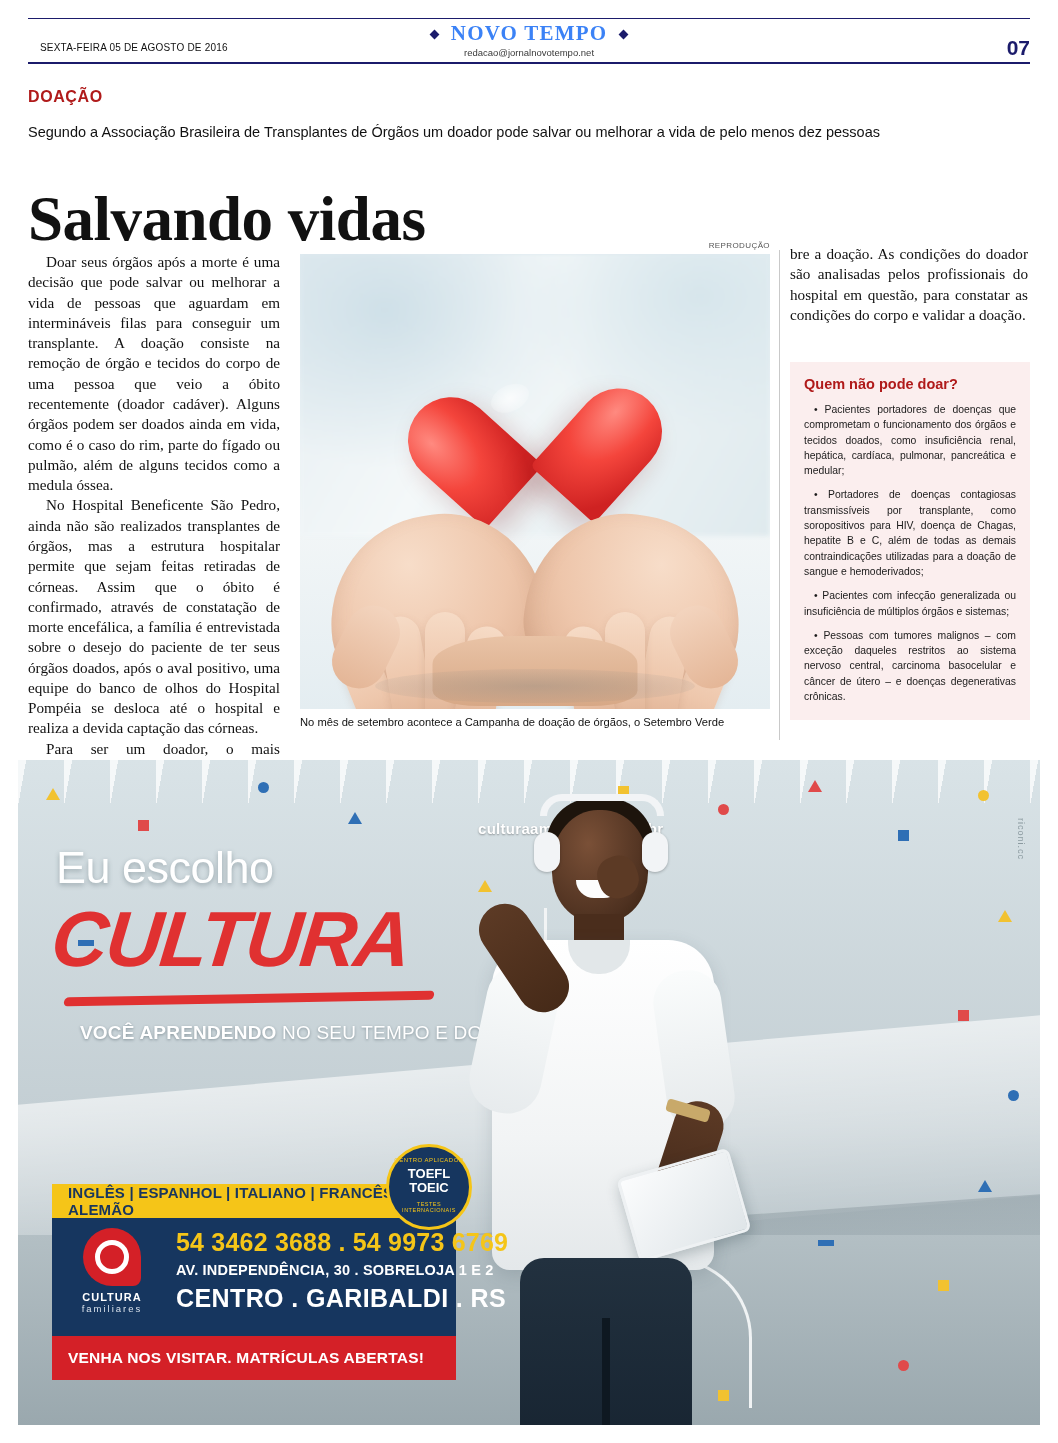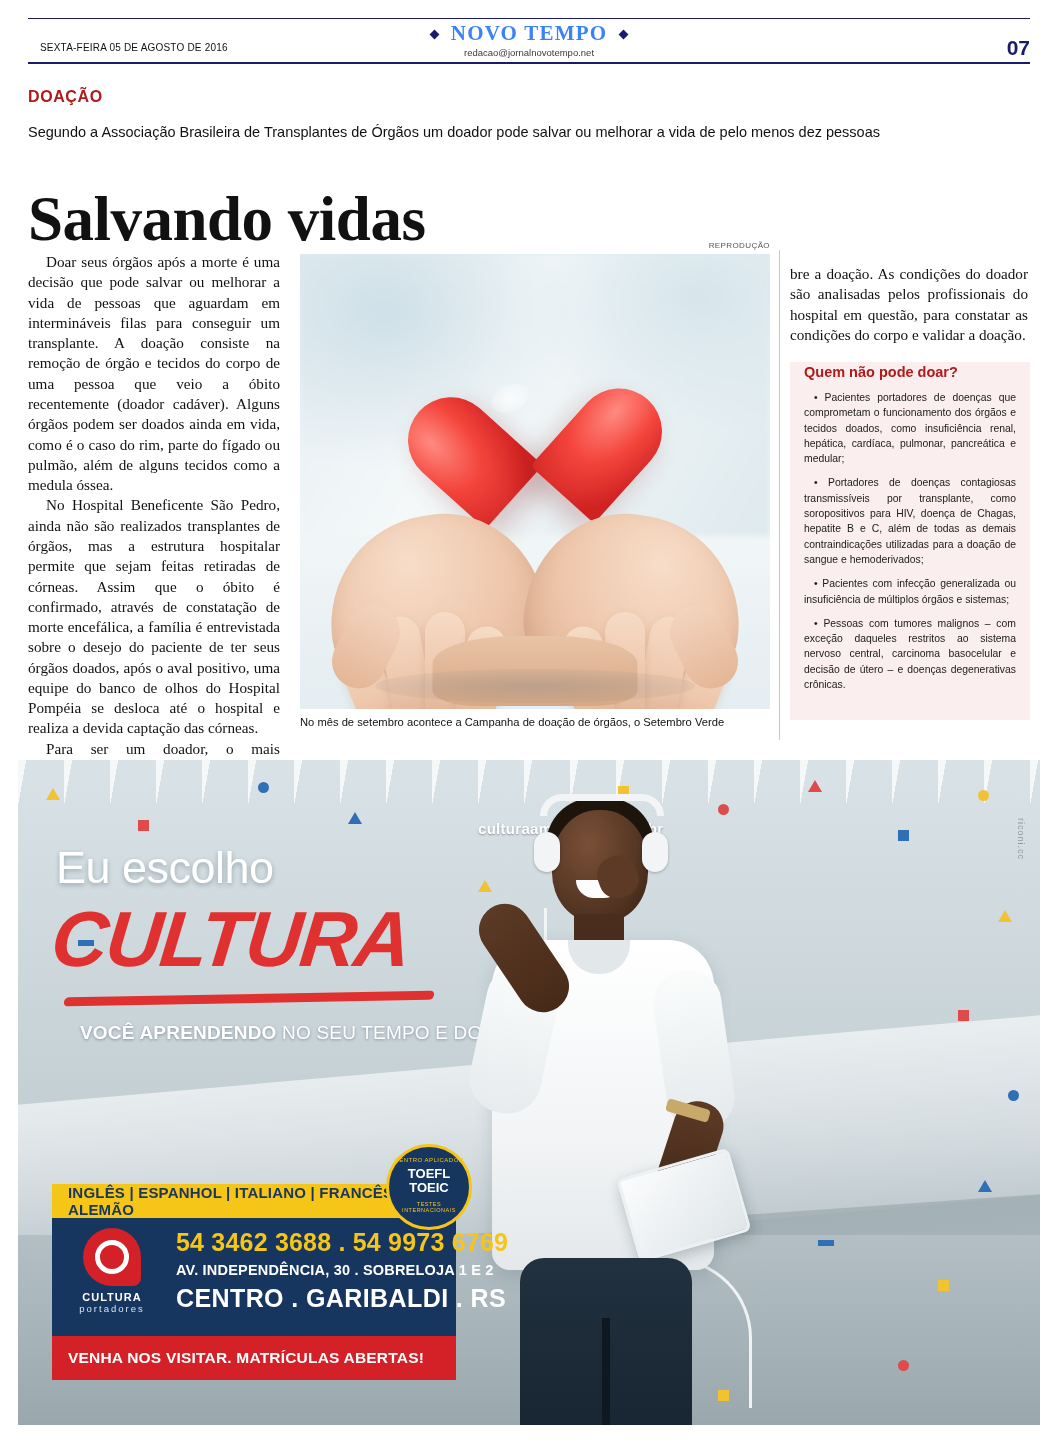--- a/index.html
+++ b/index.html
@@ -101,21 +101,21 @@
     position: absolute;
     font-family: "Liberation Serif", serif;
     font-size: 15.2px;
     line-height: 1.335;
     text-align: justify;
     color: #111;
   }
   .col p { margin: 0; text-indent: 18px; }
   .col1 { left: 28px; top: 252px; width: 252px; }
   .col3 { left: 790px; top: 244px; width: 238px; }
-  .col3 p { text-indent: 0; margin-top: 20px; }
+  .col3 p { text-indent: 0; }
 
   
   .photo-wrap {
     position: absolute;
     left: 300px; top: 254px; width: 470px; height: 455px;
   }
   .credit {
     position: absolute;
     left: 300px; top: 241px; width: 470px;
     text-align: right;
@@ -231,21 +231,21 @@
     position: absolute;
     left: 779px; top: 250px; height: 490px;
     border-left: 1px solid #c9c9c9;
   }
 
   
   .box {
     position: absolute;
     left: 790px; top: 362px; width: 240px; height: 358px;
     background: #fbeeee;
-    padding: 2px 14px 10px 14px;
+    padding: 14px 14px 10px 14px;
   }
   .box-title {
     font-family: "Liberation Sans", sans-serif;
     font-size: 14.5px;
     font-weight: bold;
     color: #b01a1a;
     margin: 0 0 10px 0;
   }
   .box ul { list-style: none; margin: 0; padding: 0; }
   .box li {
@@ -616,21 +616,21 @@
 <div class="col col3">
   <p>bre a doação. As condições do doador são analisadas pelos profissionais do hospital em questão, para constatar as condições do corpo e validar a doação.</p>
 </div>
 
 <div class="box">
   <p class="box-title">Quem não pode doar?</p>
   <ul>
     <li>Pacientes portadores de doenças que comprometam o funcionamento dos órgãos e tecidos doados, como insuficiência renal, hepática, cardíaca, pulmonar, pancreática e medular;</li>
     <li>Portadores de doenças contagiosas transmissíveis por transplante, como soropositivos para HIV, doença de Chagas, hepatite B e C, além de todas as demais contraindicações utilizadas para a doação de sangue e hemoderivados;</li>
     <li>Pacientes com infecção generalizada ou insuficiência de múltiplos órgãos e sistemas;</li>
-    <li>Pessoas com tumores malignos – com exceção daqueles restritos ao sistema nervoso central, carcinoma basocelular e decisão de útero – e doenças degenerativas crônicas.</li>
+    <li>Pessoas com tumores malignos – com exceção daqueles restritos ao sistema nervoso central, carcinoma basocelular e câncer de útero – e doenças degenerativas crônicas.</li>
   </ul>
 </div>
 
 <div class="ad">
   <div class="ad-bridge"></div>
   <div class="ad-rail"></div>
   <div class="ad-rail2"></div>
   <div class="ad-floor"></div>
 
   <div class="confetti">
@@ -693,21 +693,21 @@
   </div>
 
   <div class="ad-yellow">
     <span>INGLÊS | ESPANHOL | ITALIANO | FRANCÊS | ALEMÃO</span>
   </div>
 
   <div class="ad-blue"></div>
   <div class="logo">
     <div class="logo-mark"></div>
     <div class="logo-t1">CULTURA</div>
-    <div class="logo-t2">portadores</div>
+    <div class="logo-t2">familiares</div>
   </div>
   <div class="ad-phones">54 3462 3688 . 54 9973 6769</div>
   <div class="ad-addr">AV. INDEPENDÊNCIA, 30 . SOBRELOJA 1 E 2</div>
   <div class="ad-city">CENTRO . GARIBALDI . RS</div>
 
   <div class="seal">
     <div class="s1">CENTRO APLICADOR</div>
     <div class="s2">TOEFL TOEIC</div>
     <div class="s3">TESTES INTERNACIONAIS</div>
   </div>

